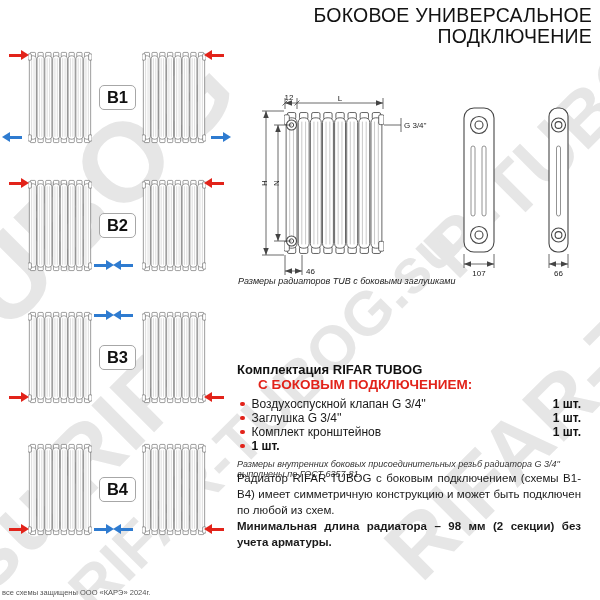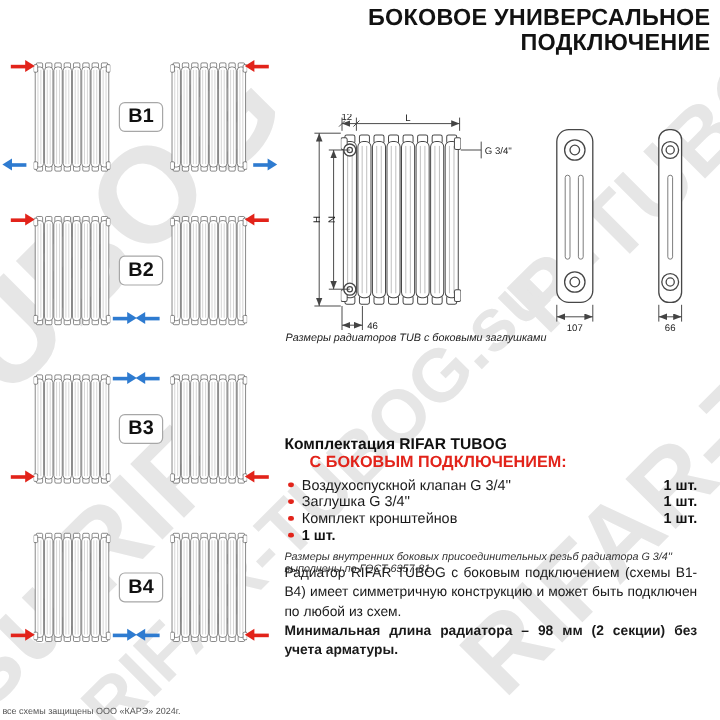--- a/index.html
+++ b/index.html
@@ -7,21 +7,21 @@
         font-family:"Liberation Sans",sans-serif;color:#1a1a1a;}
   
   .wm{position:absolute;white-space:nowrap;font-weight:bold;color:var(--watermark,#e5e5e5);
       transform-origin:left center;transform:rotate(-45deg);line-height:1;user-select:none;}
   .wm1{left:-70px;top:300px;font-size:112px;}
   .wm2{left:80px;top:570px;font-size:62px;}
   .wm3{left:400px;top:520px;font-size:86px;}
   .wm4{left:-50px;top:545px;font-size:92px;}
   .wm5{left:438px;top:225px;font-size:76px;}
   
-  .title{position:absolute;top:5px;right:8px;text-align:right;font-weight:bold;
+  .title{position:absolute;top:5px;right:8px;text-align:right;font-weight:normal;
          font-size:19.5px;line-height:21px;color:#121212;letter-spacing:.2px;}
   
   .scheme-row{position:absolute;left:0;width:233px;height:128px;}
   .row-b1{top:45px;} .row-b2{top:173px;padding-left:48px;} .row-b3{top:305px;} .row-b4{top:437px;}
   .rad{position:absolute;top:5px;width:64px;height:95px;}
   .rad.l{left:28px;} .rad.r{left:142px;}
   .scheme-label{position:absolute;left:99px;top:40px;width:35px;height:23px;
       border:1.4px solid #a7a7a7;border-radius:5px;background:#fff;
       display:flex;align-items:center;justify-content:center;
       font-weight:bold;font-size:16.5px;color:#111;}

